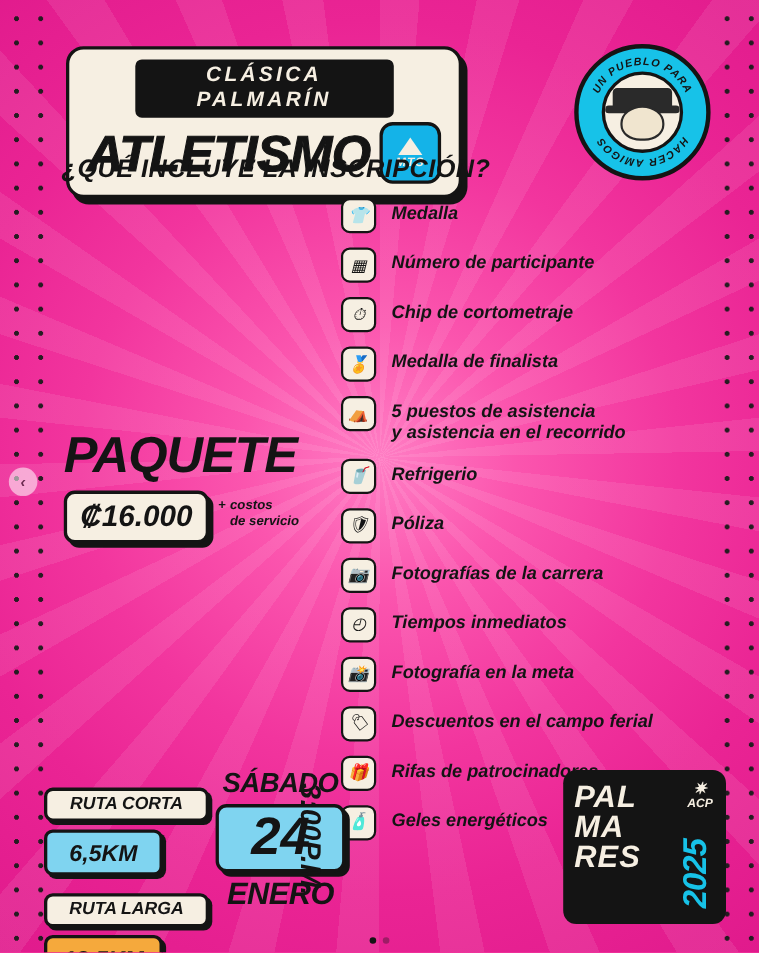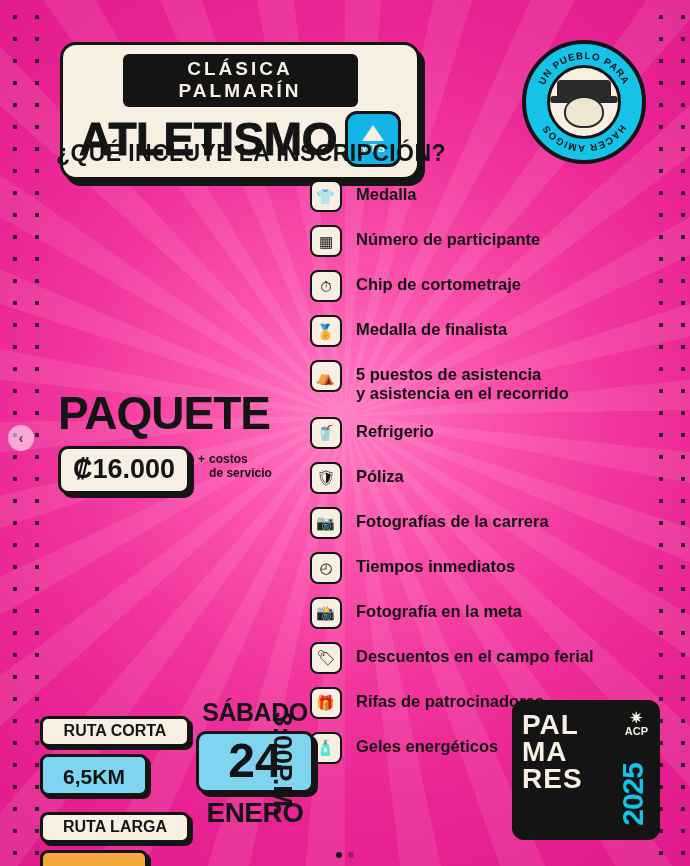--- a/index.html
+++ b/index.html
@@ -9,20 +9,21 @@
     background:#f2359e;
     position:relative;
     overflow:hidden;
   }
   
   #poster{
     position:absolute; inset:0;
     background:
       radial-gradient(circle at 50% 48%, #ff7ec4 0%, #fb55ae 22%, #f2359e 48%, #ea2494 70%, #e01a8c 100%);
     overflow:hidden;
+    font-style:italic;
   }
   #rays{
     position:absolute; left:50%; top:48%;
     width:1400px; height:1400px; transform:translate(-50%,-50%);
     background:
       repeating-conic-gradient(from 0deg at 50% 50%,
         rgba(255,255,255,0.085) 0deg 5deg,
         rgba(255,255,255,0) 5deg 12deg);
     pointer-events:none;
   }

